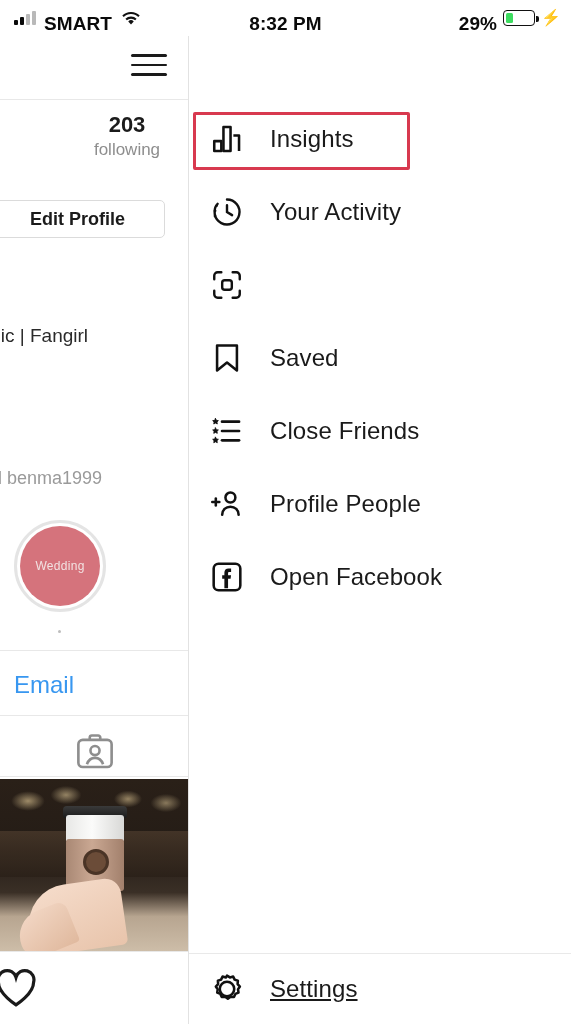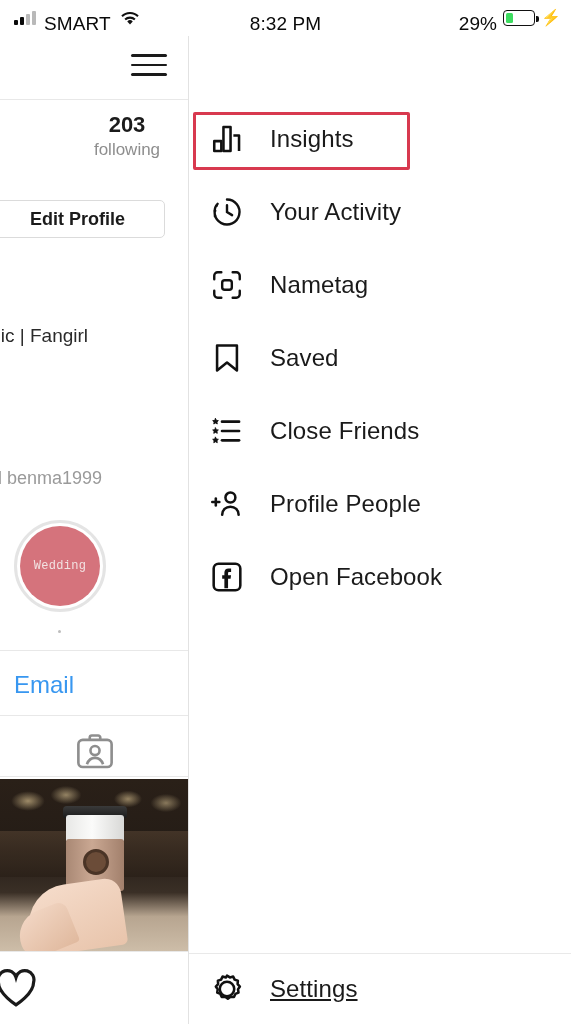--- a/index.html
+++ b/index.html
@@ -30,21 +30,21 @@
   }
   .sb-center {
     position: absolute; left: 0; top: 0; width: 571px; height: 36px;
     display: flex; align-items: center; justify-content: center;
   }
   .sb-right {
     position: absolute; right: 10px; top: 0; height: 36px;
     display: flex; align-items: center; gap: 6px;
   }
   .sb-text {
-    font-size: 19px; font-weight: normal; color: #0a0a0a;
+    font-size: 19px; font-weight: bold; color: #0a0a0a;
     letter-spacing: 0.1px;
     margin-top: 12px;
   }
   .signal-bars { display: flex; align-items: flex-end; gap: 2px; height: 14px; }
   .signal-bars i { display: block; width: 4px; background: #0a0a0a; border-radius: 1px; }
   .signal-bars i:nth-child(1) { height: 5px; }
   .signal-bars i:nth-child(2) { height: 8px; }
   .signal-bars i:nth-child(3) { height: 11px; background: #b9b9b9; }
   .signal-bars i:nth-child(4) { height: 14px; background: #b9b9b9; }
 
@@ -104,21 +104,21 @@
 
   #bio-line {
     position: absolute; top: 325px; left: -14px;
     font-size: 19px; color: #2a2a2a; white-space: nowrap;
   }
   #bio-mention {
     position: absolute; top: 468px; left: -8px;
     font-size: 18px; color: #9a9a9a; white-space: nowrap;
   }
 
-  #highlight-wrap { position: absolute; top: 520px; left: 14px; font-family: Liberation Mono, monospace; }
+  #highlight-wrap { position: absolute; top: 520px; left: 14px; }
   #highlight-ring {
     width: 92px; height: 92px; border-radius: 50%;
     border: 3px solid #e4e4e4;
     display: flex; align-items: center; justify-content: center;
   }
   #highlight-circle {
     width: 80px; height: 80px; border-radius: 50%;
     background: #d5737c;
     display: flex; align-items: center; justify-content: center;
   }
@@ -366,21 +366,20 @@
       <div class="menu-item">
         <span class="menu-icon">
           <svg width="34" height="34" viewBox="0 0 24 24" fill="none" stroke="#111" stroke-width="1.7" stroke-linecap="round">
             <path d="M3 8 V5.4 A2.4 2.4 0 0 1 5.4 3 H8"></path>
             <path d="M16 3 h2.6 A2.4 2.4 0 0 1 21 5.4 V8"></path>
             <path d="M21 16 v2.6 A2.4 2.4 0 0 1 18.6 21 H16"></path>
             <path d="M8 21 H5.4 A2.4 2.4 0 0 1 3 18.6 V16"></path>
             <rect x="8.6" y="8.6" width="6.8" height="6.8" rx="1.8"></rect>
           </svg>
         </span>
-        <span class="menu-label">Nametag</span>
       </div>
 
       <div class="menu-item">
         <span class="menu-icon">
           <svg width="34" height="34" viewBox="0 0 24 24" fill="none" stroke="#111" stroke-width="1.8" stroke-linejoin="round">
             <path d="M5 3.2 h14 v17.6 l-7-5.6 -7 5.6 Z"></path>
           </svg>
         </span>
         <span class="menu-label">Saved</span>
       </div>

